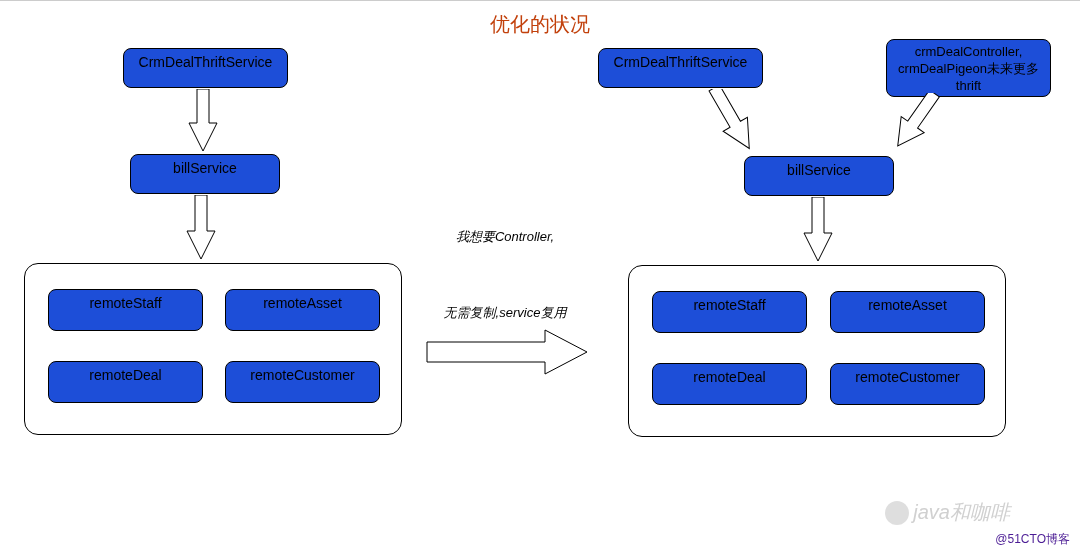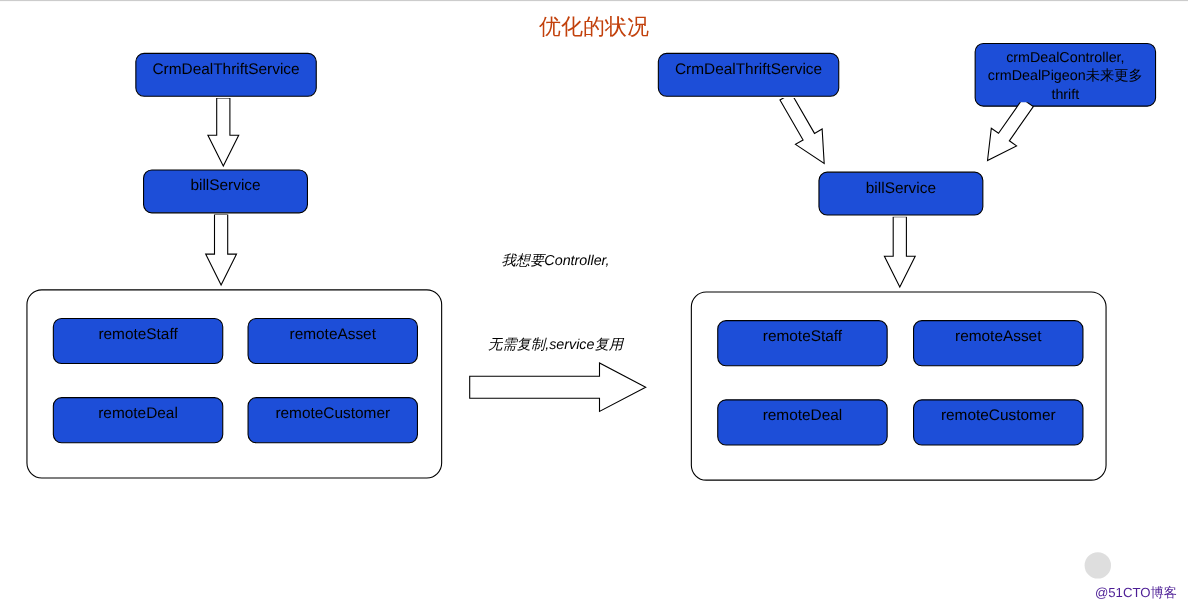--- a/index.html
+++ b/index.html
@@ -163,14 +163,15 @@
 </div>
 <div class="box" style="left:652px; top:362px; width:155px; height:42px;">
   <span>remoteDeal</span>
 </div>
 <div class="box" style="left:830px; top:362px; width:155px; height:42px;">
   <span>remoteCustomer</span>
 </div>
 
 <div class="watermark-wechat">
   <span class="wechat-icon"></span>
+  <span>java和咖啡</span>
 </div>
 <div class="watermark-cto">@51CTO博客</div>
 
 </body></html>

